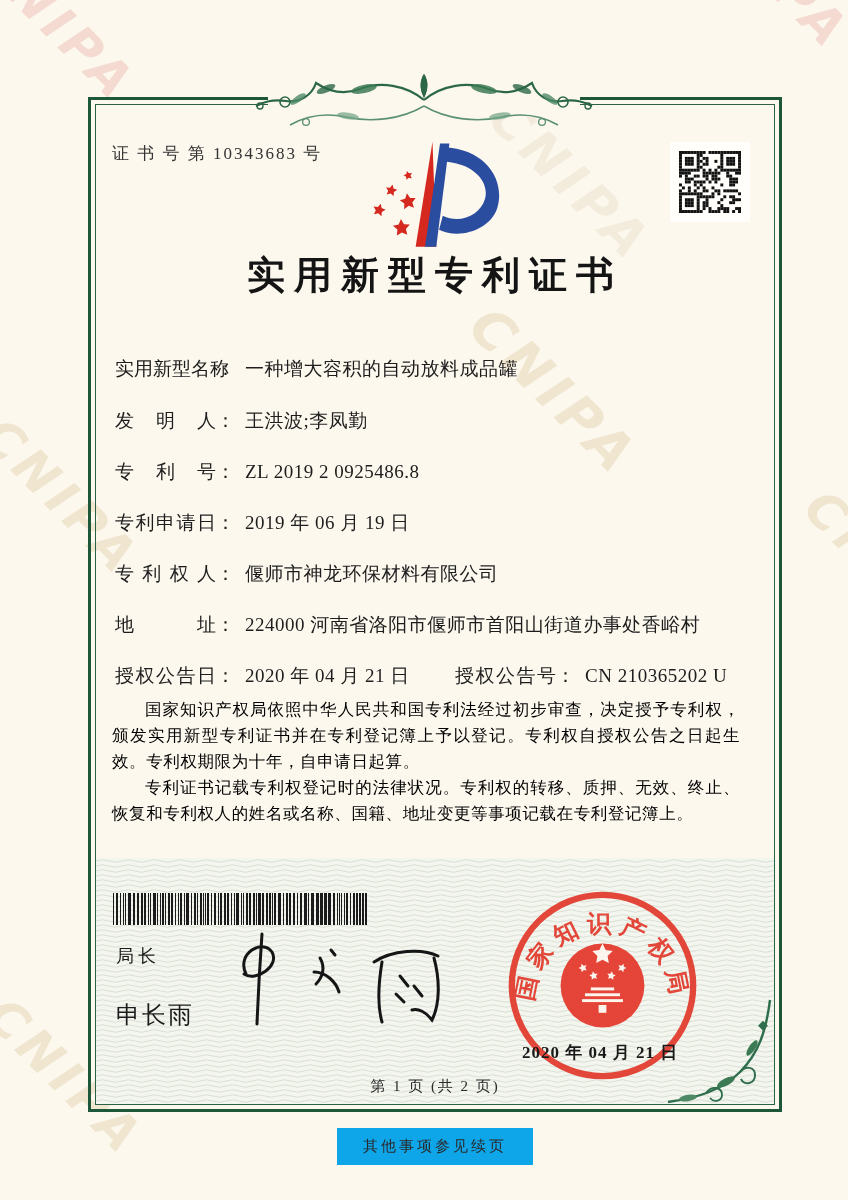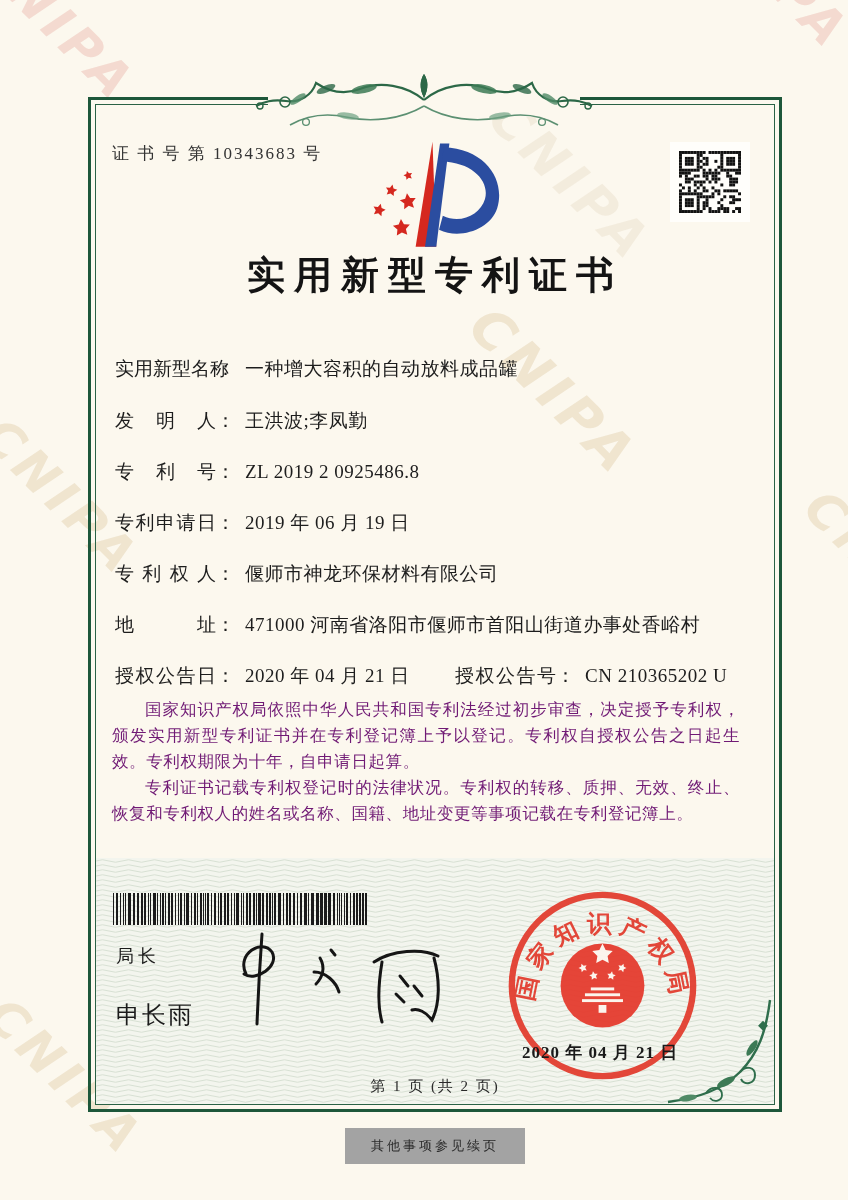--- a/index.html
+++ b/index.html
@@ -62,43 +62,43 @@
     display:inline-block;width:101px;vertical-align:bottom;
     text-align:justify;text-align-last:justify;
   }
   .fcolon{display:inline-block;}
   .fvalue{margin-left:10px;letter-spacing:0.5px;}
   .grant2{position:absolute;left:340px;top:0;white-space:nowrap;}
 
   
   .body-text{
     left:112px;top:697px;width:628px;z-index:5;
-    font-size:16.5px;line-height:26px;color:#701a75;
+    font-size:16.5px;line-height:26px;color:#000000;
     text-align:justify;letter-spacing:0.6px;
   }
   .body-text p{margin:0;text-indent:2em;}
 
   
   .barcode{left:113px;top:893px;z-index:5;}
   .signer-title{left:116px;top:944px;z-index:5;font-size:18px;letter-spacing:4px;color:#1b1b1b;}
   .signer-name{left:116px;top:999px;z-index:5;font-size:24px;letter-spacing:2px;color:#1b1b1b;}
   .signature{left:222px;top:928px;z-index:6;}
   .seal{left:505px;top:888px;z-index:5;opacity:0.93;}
   .seal-date{
     left:520px;top:1041px;width:160px;text-align:center;z-index:6;
     font-size:17px;font-weight:bold;color:#1a1a1a;letter-spacing:1px;
   }
   .page-no{
     left:91px;top:1077px;width:688px;text-align:center;z-index:5;
     font-size:15px;color:#2a2a2a;letter-spacing:2px;
   }
   .cont-note-wrap{left:91px;top:1128px;width:688px;text-align:center;z-index:5;}
   .cont-note{
-    display:inline-block;background:#a3a3a3;padding:9px 26px;
-    font-size:13px;color:#2a2a2a;letter-spacing:3px;
+    display:inline-block;background:#0ea5e9;padding:9px 26px;
+    font-size:15px;color:#2a2a2a;letter-spacing:3px;
   }
 </style>
 </head>
 <body>
 
 <div class="wm pink" style="left:-42px;top:-6px;font-size:50px;">CNIPA</div>
 <div class="wm pink" style="left:672px;top:-58px;font-size:50px;">CNIPA</div>
 <div class="wm faint" style="left:468px;top:150px;font-size:52px;">CNIPA</div>
 <div class="wm tan" style="left:448px;top:360px;font-size:54px;">CNIPA</div>
 <div class="wm tan" style="left:-38px;top:468px;font-size:50px;">CNIPA</div>
@@ -405,21 +405,21 @@
 <div class="abs frow" style="top:459px;">
   <span class="flabel">专利号</span><span class="fcolon">：</span><span class="fvalue">ZL 2019 2 0925486.8</span>
 </div>
 <div class="abs frow" style="top:510px;">
   <span class="flabel">专利申请日</span><span class="fcolon">：</span><span class="fvalue">2019 年 06 月 19 日</span>
 </div>
 <div class="abs frow" style="top:561px;">
   <span class="flabel">专利权人</span><span class="fcolon">：</span><span class="fvalue">偃师市神龙环保材料有限公司</span>
 </div>
 <div class="abs frow" style="top:612px;">
-  <span class="flabel">地址</span><span class="fcolon">：</span><span class="fvalue">471000 河南省洛阳市偃师市首阳山街道办事处香峪村</span>
+  <span class="flabel">地址</span><span class="fcolon">：</span><span class="fvalue">224000 河南省洛阳市偃师市首阳山街道办事处香峪村</span>
 </div>
 <div class="abs frow" style="top:663px;">
   <span class="flabel">授权公告日</span><span class="fcolon">：</span><span class="fvalue">2020 年 04 月 21 日</span>
   <span class="grant2">
     <span class="flabel">授权公告号</span><span class="fcolon">：</span><span class="fvalue">CN 210365202 U</span>
   </span>
 </div>
 
 <div class="abs body-text">
   <p>国家知识产权局依照中华人民共和国专利法经过初步审查，决定授予专利权，颁发实用新型专利证书并在专利登记簿上予以登记。专利权自授权公告之日起生效。专利权期限为十年，自申请日起算。</p>

